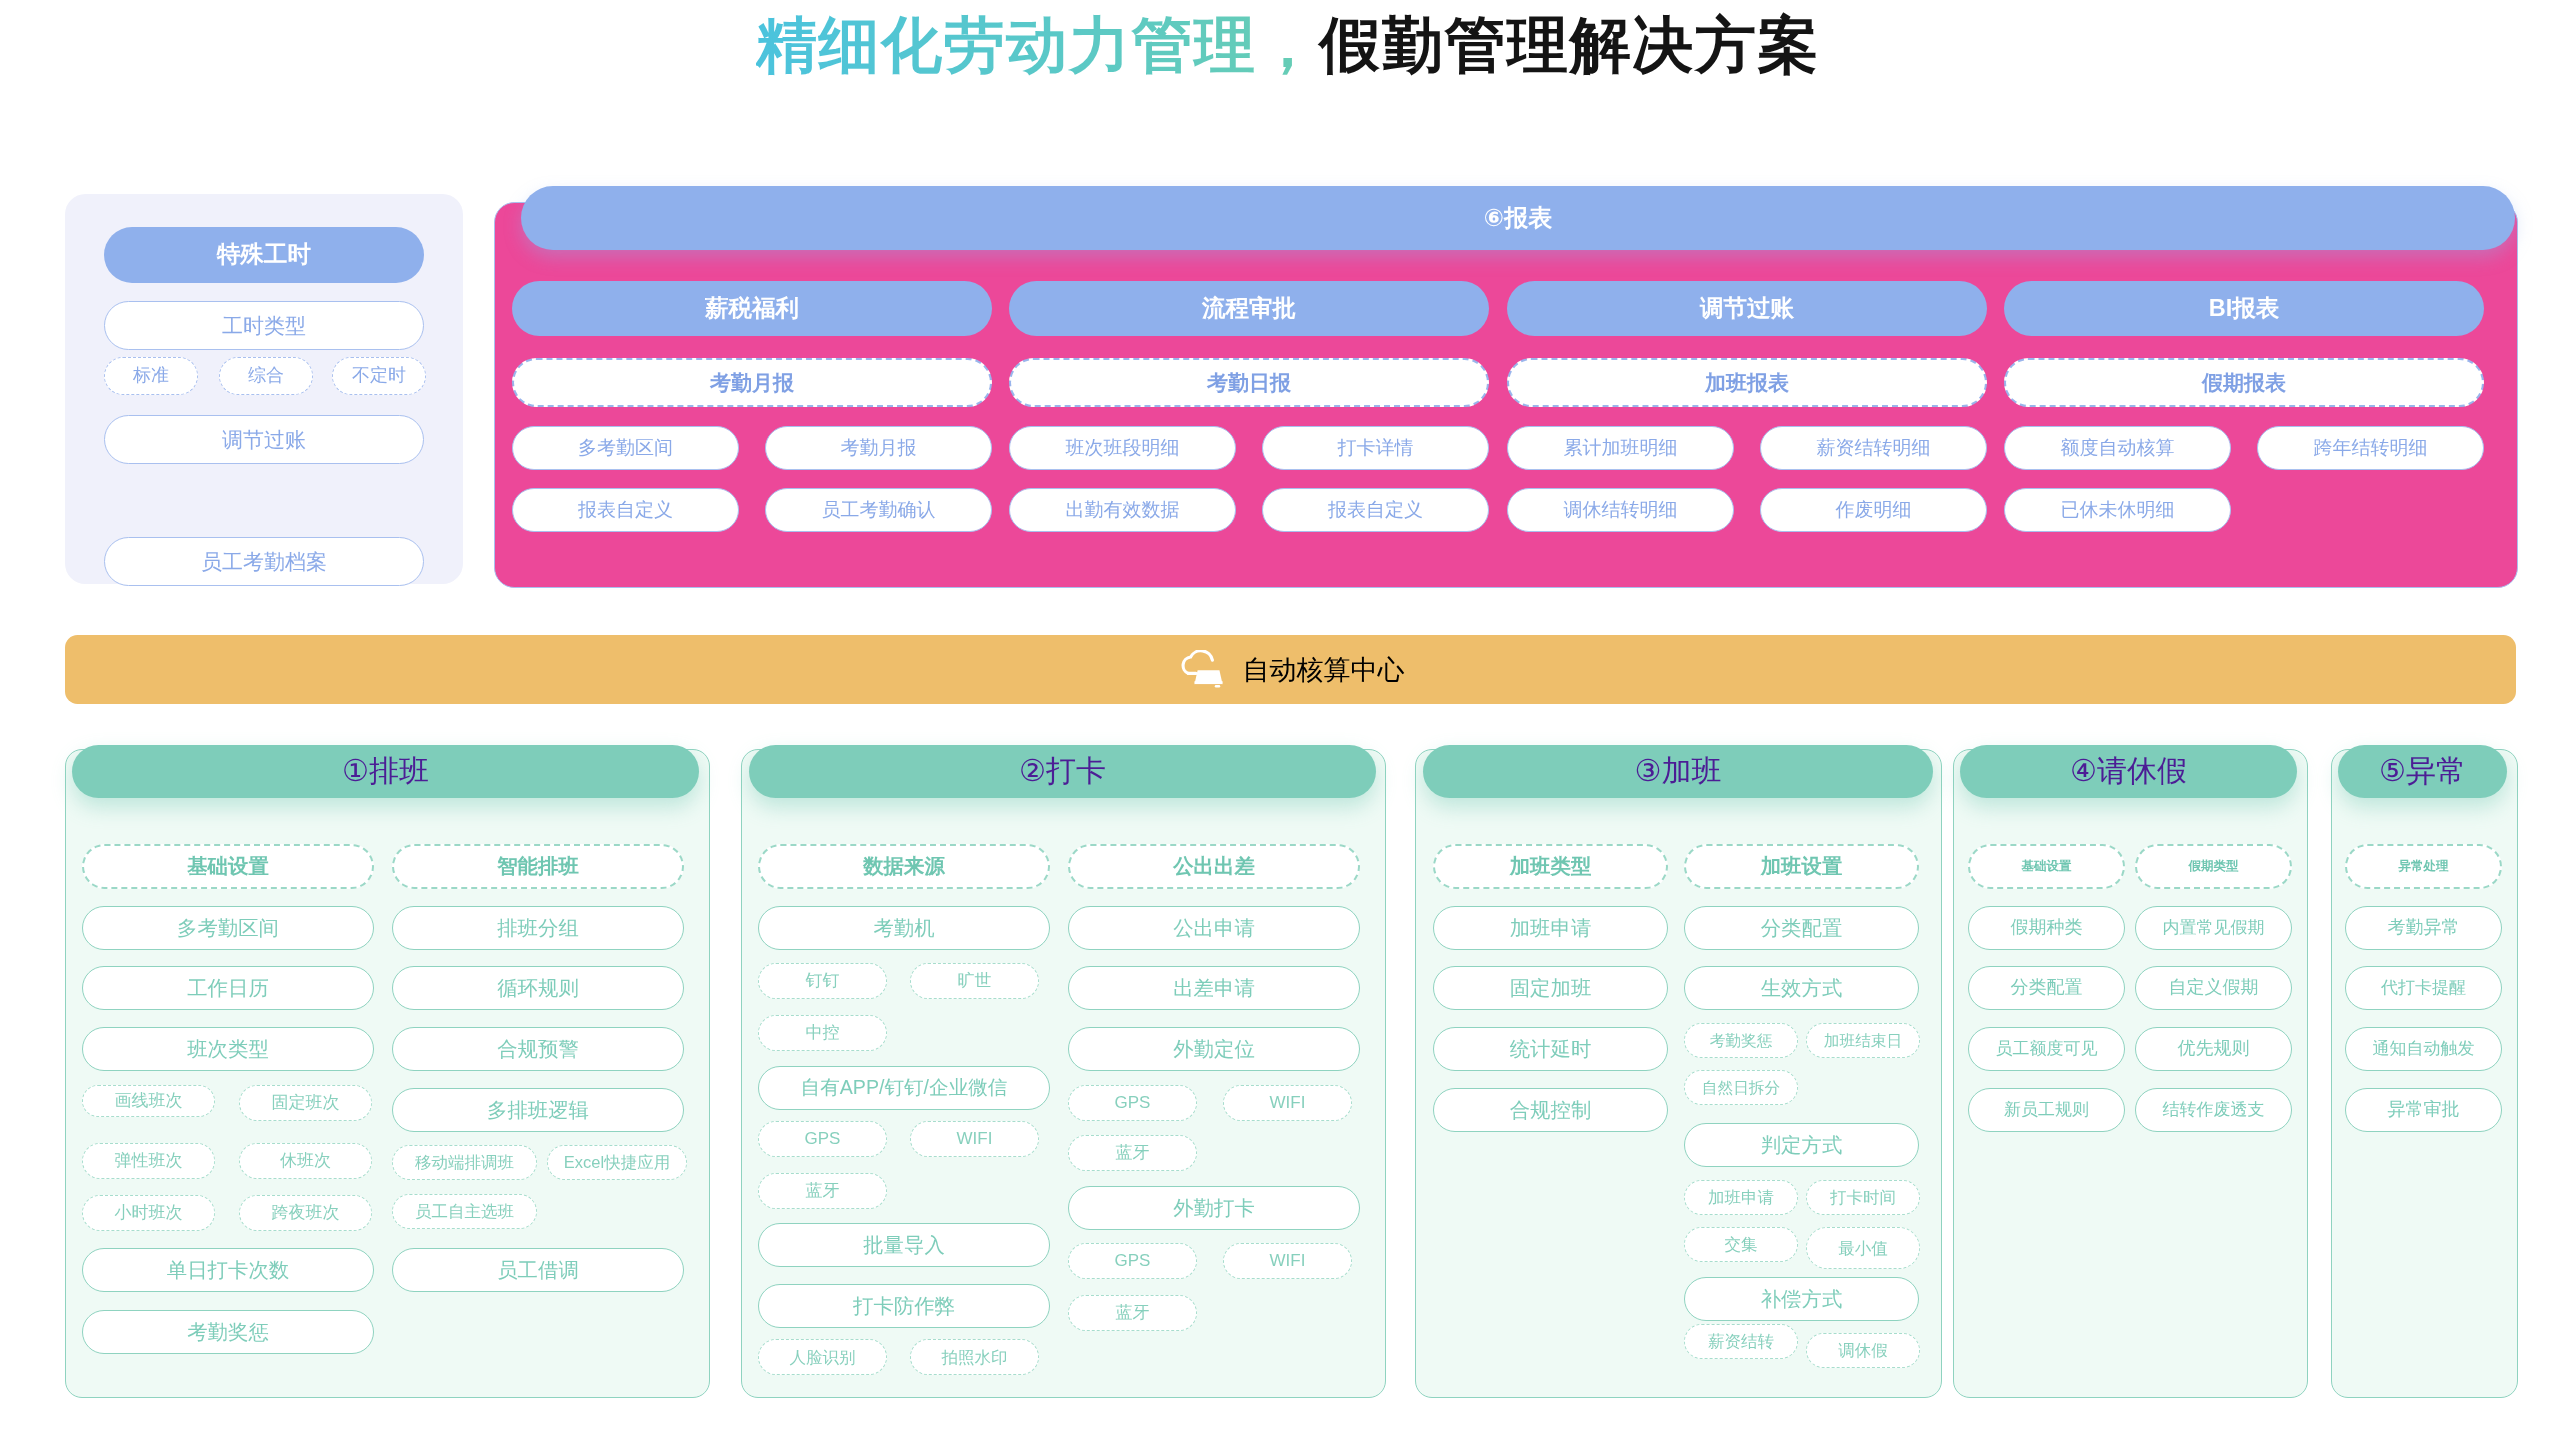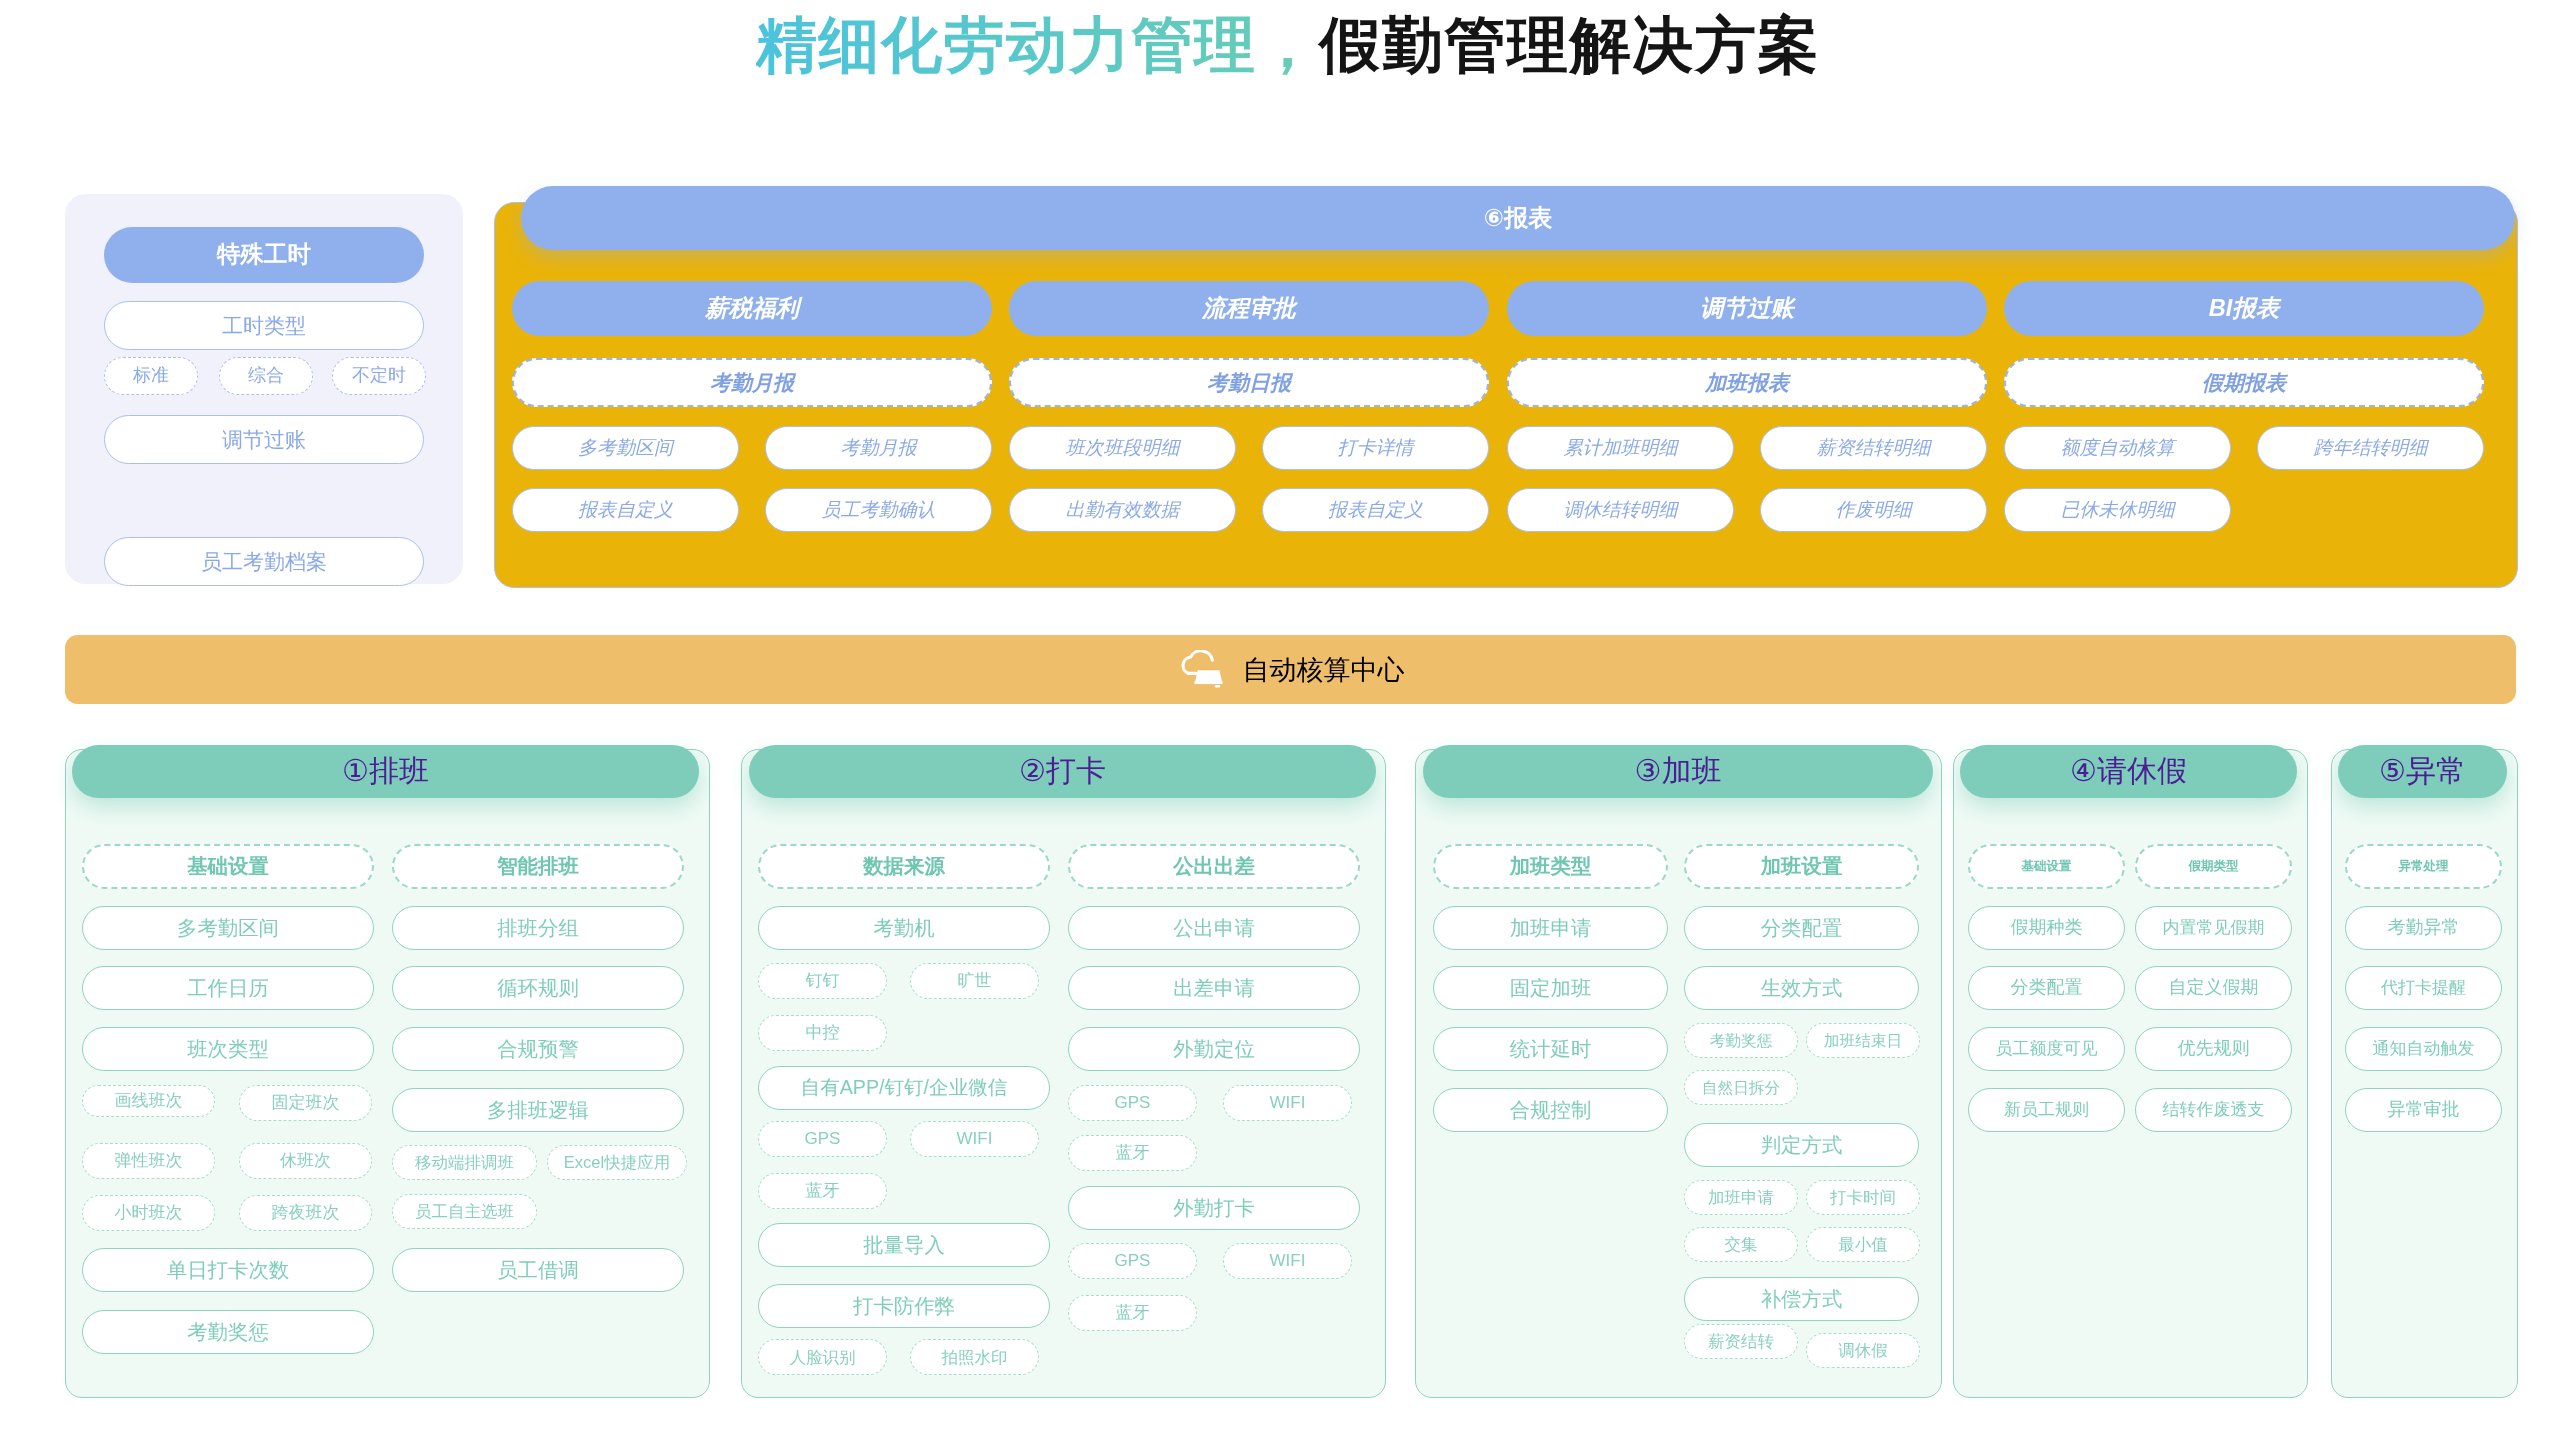--- a/index.html
+++ b/index.html
@@ -37,21 +37,21 @@
     position:absolute;left:65px;top:194px;width:398px;height:390px;
     background:#f0f1fb;border-radius:20.4px;
   }
   #special-panel .hdr{position:absolute;left:39px;top:33px;width:320px;height:56px;font-size:23.5px;}
   #special-panel .row{position:absolute;left:39px;width:320px;height:49px;font-size:21px;}
   #special-panel .chip{position:absolute;height:38px;font-size:18px;}
 
   
   #report-panel{
     position:absolute;left:494px;top:202px;width:2022px;height:384px;
-    background:#eab308;border:1.6px solid #a9c0ef;border-radius:20.4px;font-style:italic;
+    background:#ec4899;border:1.6px solid #a9c0ef;border-radius:20.4px;
   }
   #report-head{
     position:absolute;left:521px;top:186px;width:1994px;height:64px;
     background:#8fb0ec;color:#fff;border-radius:35px;font-size:24px;font-weight:bold;
     display:flex;align-items:center;justify-content:center;
     box-shadow:0 7.8px 17px rgba(143,176,236,.35);
   }
   .rep-col{position:absolute;top:0;width:480px;}
   .rep-col .cat{position:absolute;top:78px;left:0;width:480px;height:55px;font-size:23.5px;}
   .rep-col .sub{position:absolute;top:155px;left:0;width:480px;height:49px;font-size:21px;}
@@ -213,21 +213,21 @@
 
 <div class="pill g-outline gitem f26" style="left:1684px;top:906px;width:235px;height:44px">分类配置</div>
 <div class="pill g-outline gitem f26" style="left:1684px;top:966px;width:235px;height:44px">生效方式</div>
 <div class="pill g-dash-sm gitem f20" style="left:1684px;top:1023px;width:114px;height:35px">考勤奖惩</div>
 <div class="pill g-dash-sm gitem f20" style="left:1806px;top:1023px;width:114px;height:35px">加班结束日</div>
 <div class="pill g-dash-sm gitem f20" style="left:1684px;top:1070px;width:114px;height:35px">自然日拆分</div>
 <div class="pill g-outline gitem f26" style="left:1684px;top:1123px;width:235px;height:44px">判定方式</div>
 <div class="pill g-dash-sm gitem f21" style="left:1684px;top:1180px;width:114px;height:35px">加班申请</div>
 <div class="pill g-dash-sm gitem f21" style="left:1806px;top:1180px;width:114px;height:35px">打卡时间</div>
 <div class="pill g-dash-sm gitem f21" style="left:1684px;top:1227px;width:114px;height:35px">交集</div>
-<div class="pill g-dash-sm gitem f21" style="left:1806px;top:1227px;width:114px;height:35px">最小值</div>
+<div class="pill g-dash-sm gitem f21" style="left:1806px;top:1227px;width:114px;height:42px">最小值</div>
 <div class="pill g-outline gitem f26" style="left:1684px;top:1277px;width:235px;height:44px">补偿方式</div>
 <div class="pill g-dash-sm gitem f21" style="left:1684px;top:1324px;width:114px;height:35px">薪资结转</div>
 <div class="pill g-dash-sm gitem f21" style="left:1806px;top:1333px;width:114px;height:35px">调休假</div>
 
 <div class="gcol" style="left:1953px;top:749px;width:353px;height:647px"></div>
 <div class="gcol-head" style="left:1960px;top:745px;width:337px;height:53px">④请休假</div>
 
 <div class="pill g-dashed gitem f24" style="left:1968px;top:844px;width:157px;height:45px">基础设置</div>
 <div class="pill g-dashed gitem f24" style="left:2135px;top:844px;width:157px;height:45px">假期类型</div>
 

